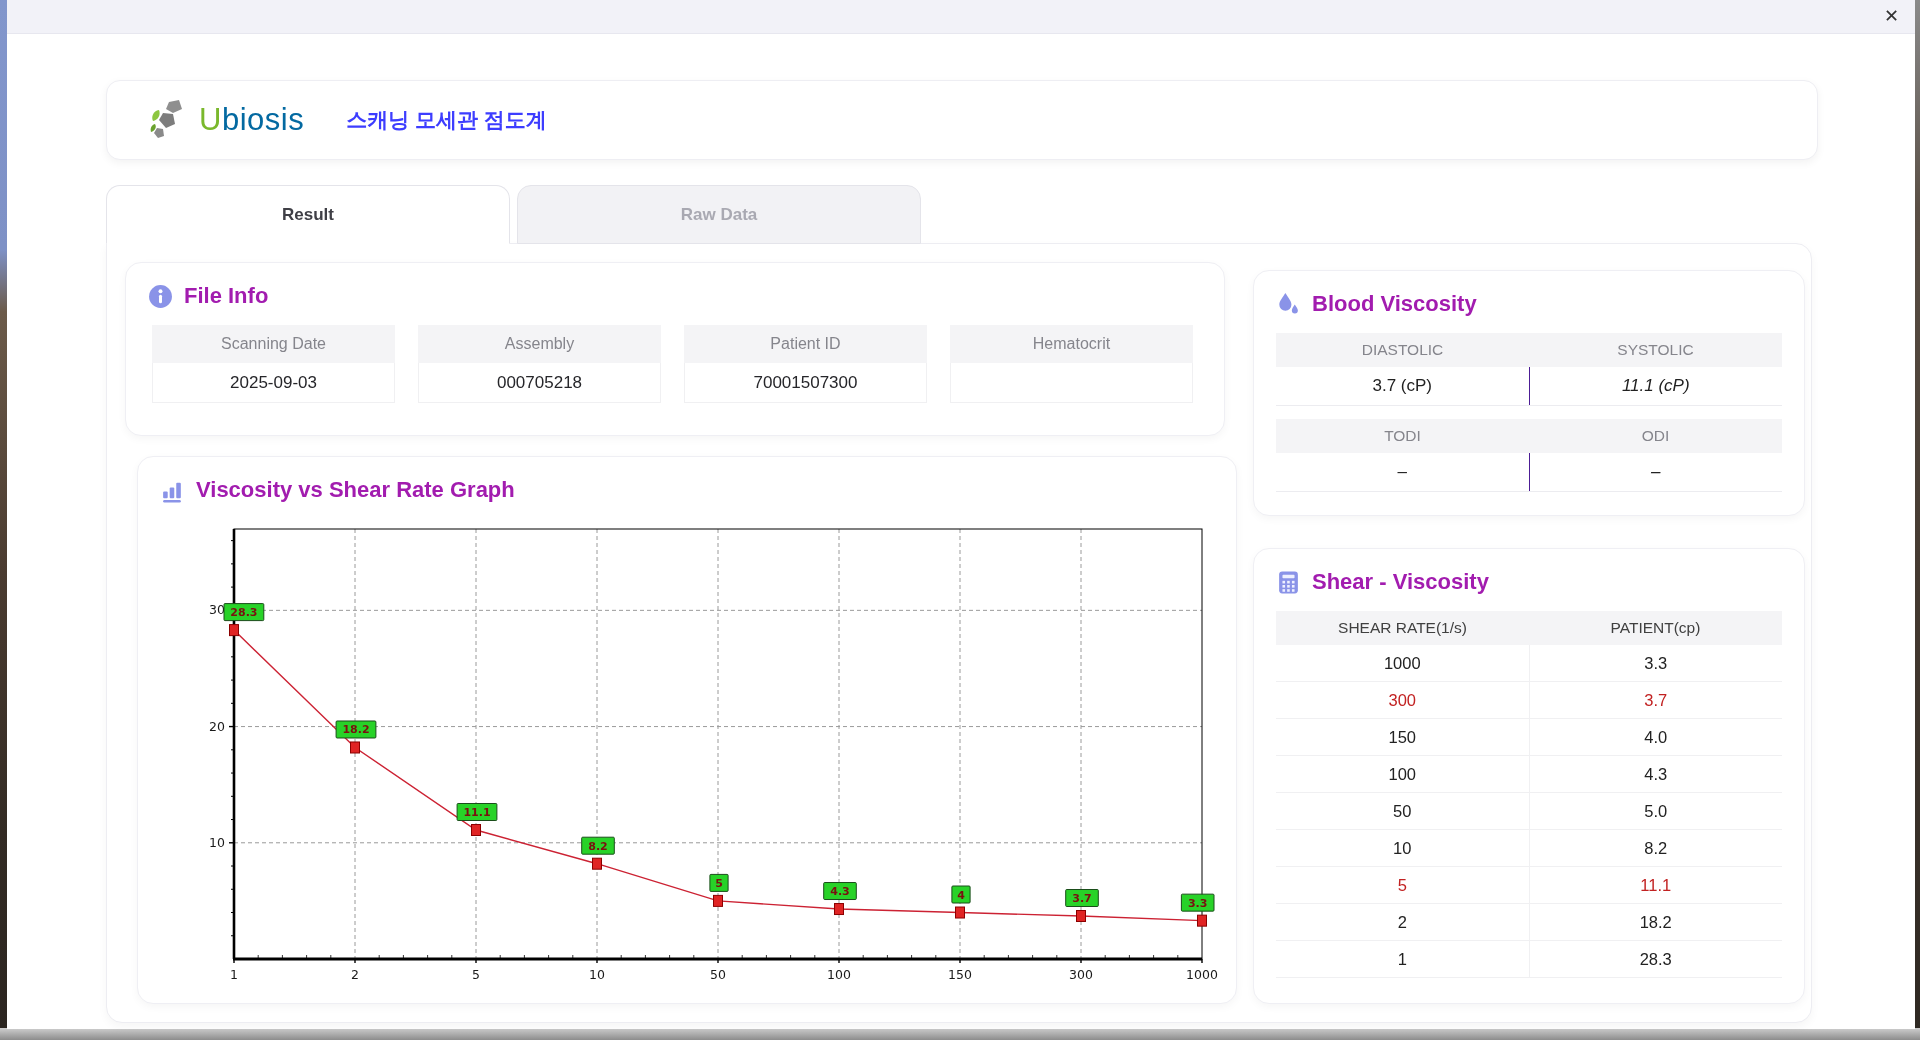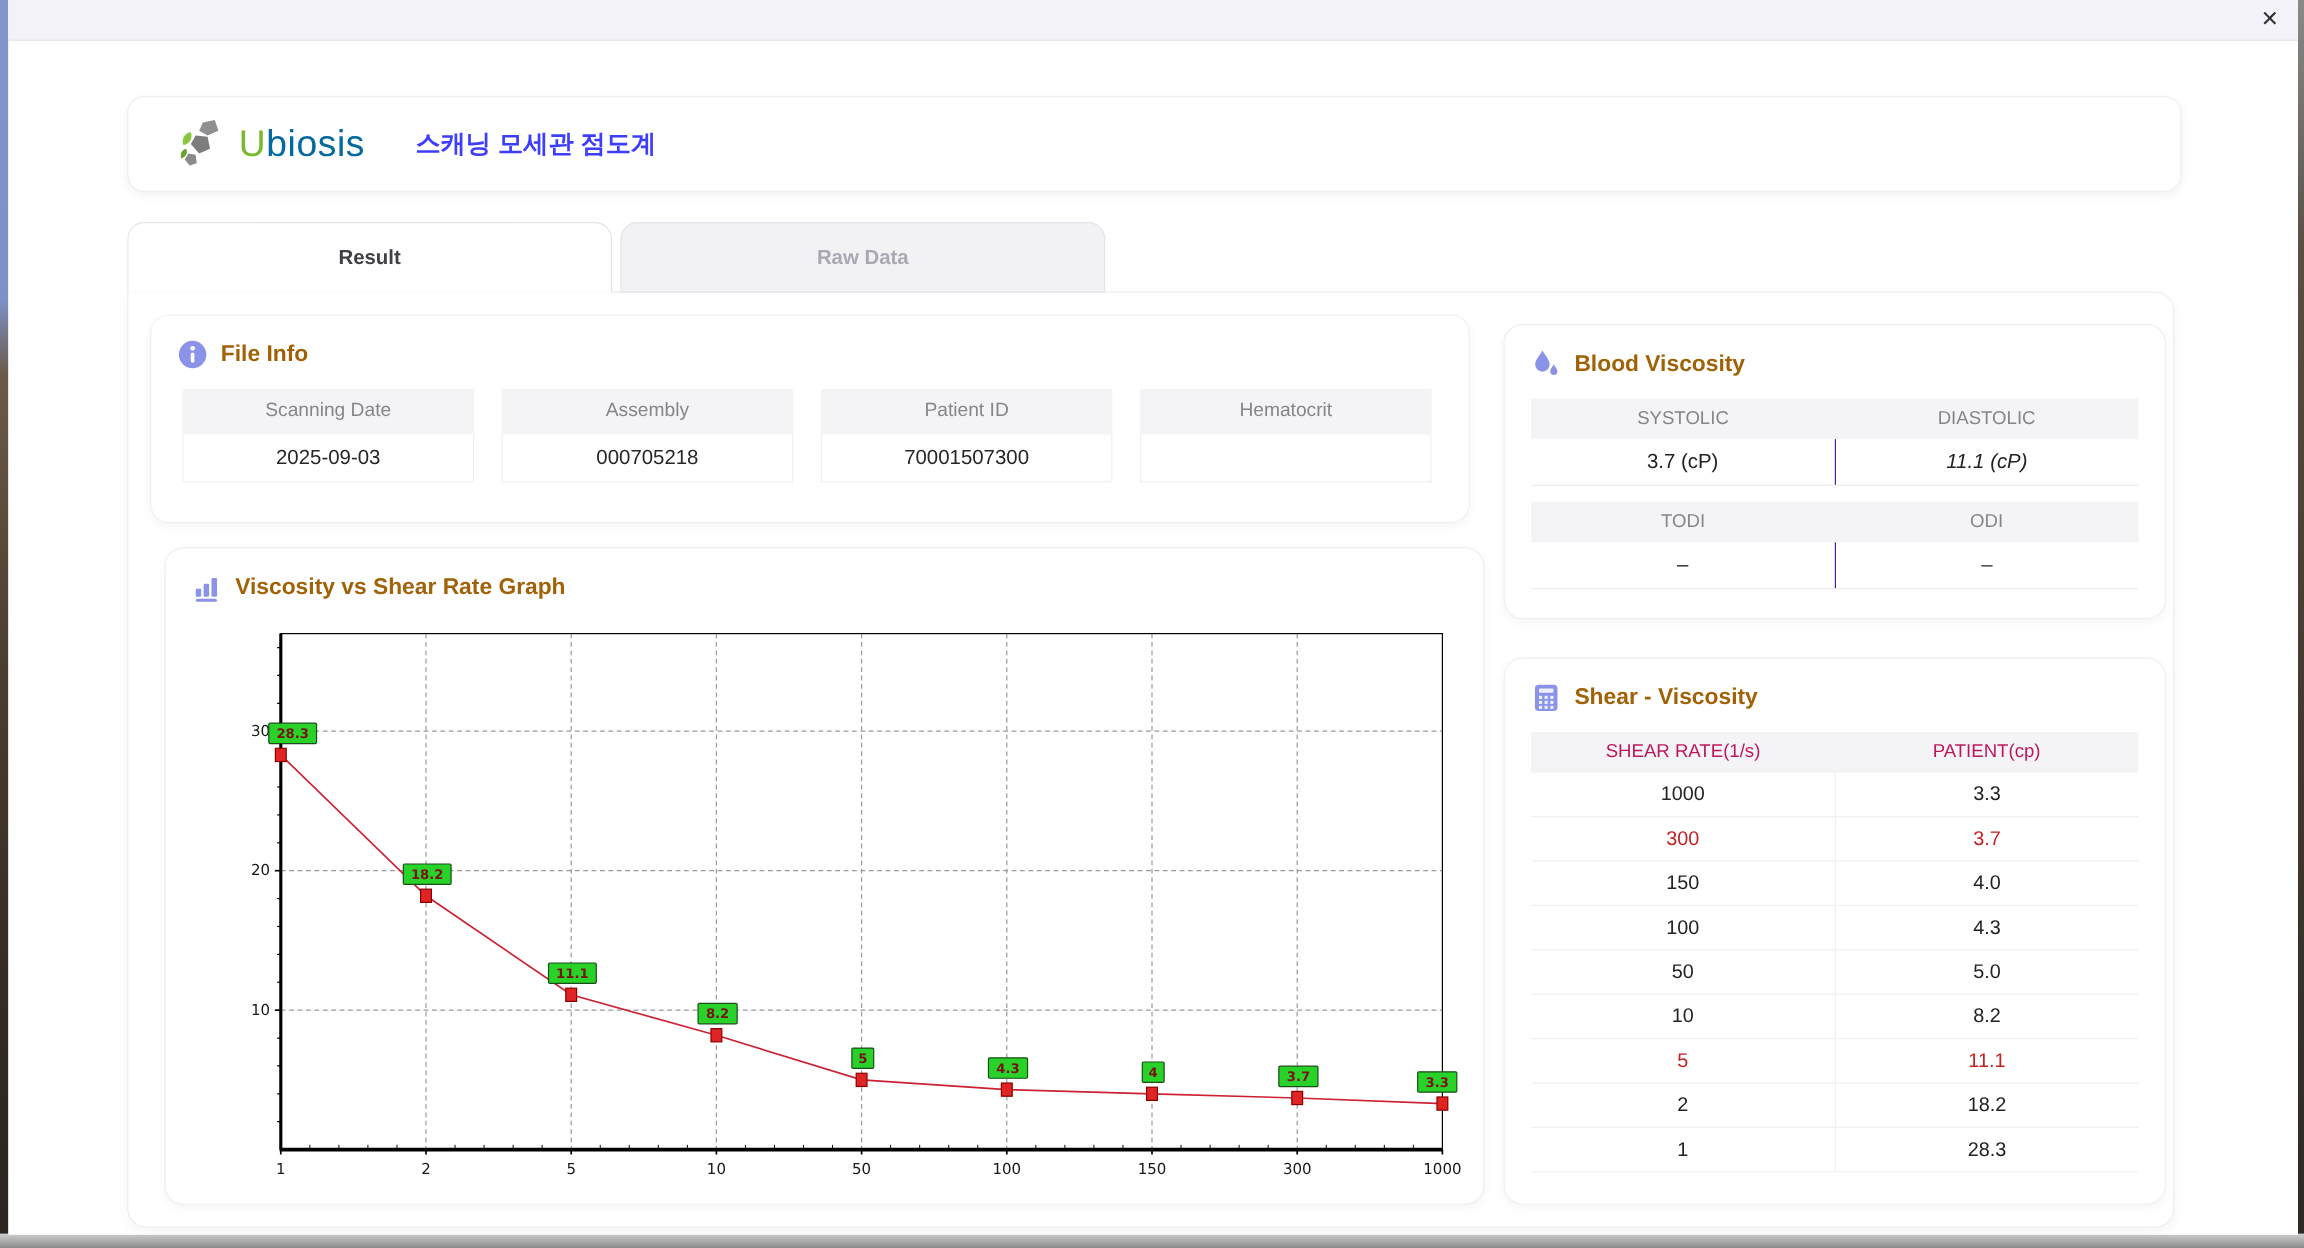--- a/index.html
+++ b/index.html
@@ -37,21 +37,21 @@
   .tab.active { background:#fff; border-bottom:1px solid #fff; color:#3f3f46; }
   .tab.inactive { background:#f2f2f5; color:#a9a9b2; }
 
   .panel { position:absolute; left:99px; top:243px; width:1706px; height:780px;
     background:#fff; border:1px solid #ededf2; border-radius:0 16px 16px 16px;
     box-shadow:0 4px 10px rgba(0,0,0,.04); z-index:2; }
 
   .card { position:absolute; background:#fff; border:1px solid #efeff4; border-radius:16px;
     box-shadow:0 3px 8px rgba(0,0,0,.04); padding:20px 22px; }
   .card-title-row { display:flex; align-items:center; gap:11px; }
-  .card-title { font-size:19px; font-weight:bold; color:#a16207; }
+  .card-title { font-size:22px; font-weight:bold; color:#a21caf; }
   .title-icon { width:25px; height:25px; flex:0 0 auto; }
 
   .file-card  { left:18px;  top:18px;  width:1100px; height:174px; }
   .graph-card { left:30px;  top:212px; width:1100px; height:548px; }
   .blood-card { left:1146px; top:26px;  width:552px; height:246px; }
   .shear-card { left:1146px; top:304px; width:552px; height:456px; }
 
   
   .fields { display:flex; gap:23px; margin-top:16px; margin-left:4px; }
   .field { width:243px; }
@@ -68,21 +68,21 @@
   .bv-vals { display:flex; height:39px; border-bottom:1px solid #ececf0; }
   .bv-vals div { flex:1; display:flex; align-items:center; justify-content:center;
     color:#222; font-size:17px; }
   .bv-vals div + div { border-left:1px solid #4c1d95;font-style:italic; }
   .bv-group + .bv-group { margin-top:13px; }
 
   
   .sv-table { margin-top:16px; }
   .sv-head { display:flex; height:34px; background:#f4f4f6; }
   .sv-head div { flex:1; display:flex; align-items:center; justify-content:center;
-    color:#be185d; font-size:15.5px; }
+    color:#404040; font-size:15.5px; }
   .sv-row { display:flex; height:37px; border-bottom:1px solid #f0f0f2; }
   .sv-row div { flex:1; display:flex; align-items:center; justify-content:center;
     color:#222; font-size:16.5px; }
   .sv-row div + div { border-left:1px solid #f0f0f2; }
   .sv-row.hl div { color:#c22222; }
 
   .chart-wrap { margin-top:16px; margin-left:12px; }
 </style>
 </head>
 <body>
@@ -280,22 +280,22 @@
       <div class="card-title-row">
         <svg class="title-icon" viewBox="0 0 24 24">
           <path d="M9 1 C6 6 3.2 8.8 3.2 12.2 a5.8 5.8 0 0 0 11.6 0 C14.8 8.8 12 6 9 1 Z" fill="#8a93e8"></path>
           <path d="M18 12 C16.5 14.6 15.2 16 15.2 17.7 a2.9 2.9 0 0 0 5.8 0 C21 16 19.5 14.6 18 12 Z" fill="#8a93e8"></path>
         </svg>
         <div class="card-title">Blood Viscosity</div>
       </div>
       <div class="bv-table" id="bv-table">
           <div class="bv-group">
             <div class="bv-head">
+              <div>DIASTOLIC</div>
               <div>SYSTOLIC</div>
-              <div>DIASTOLIC</div>
             </div>
             <div class="bv-vals">
               <div>3.7 (cP)</div>
               <div>11.1 (cP)</div>
             </div>
           </div>
           <div class="bv-group">
             <div class="bv-head">
               <div>TODI</div>
               <div>ODI</div>

